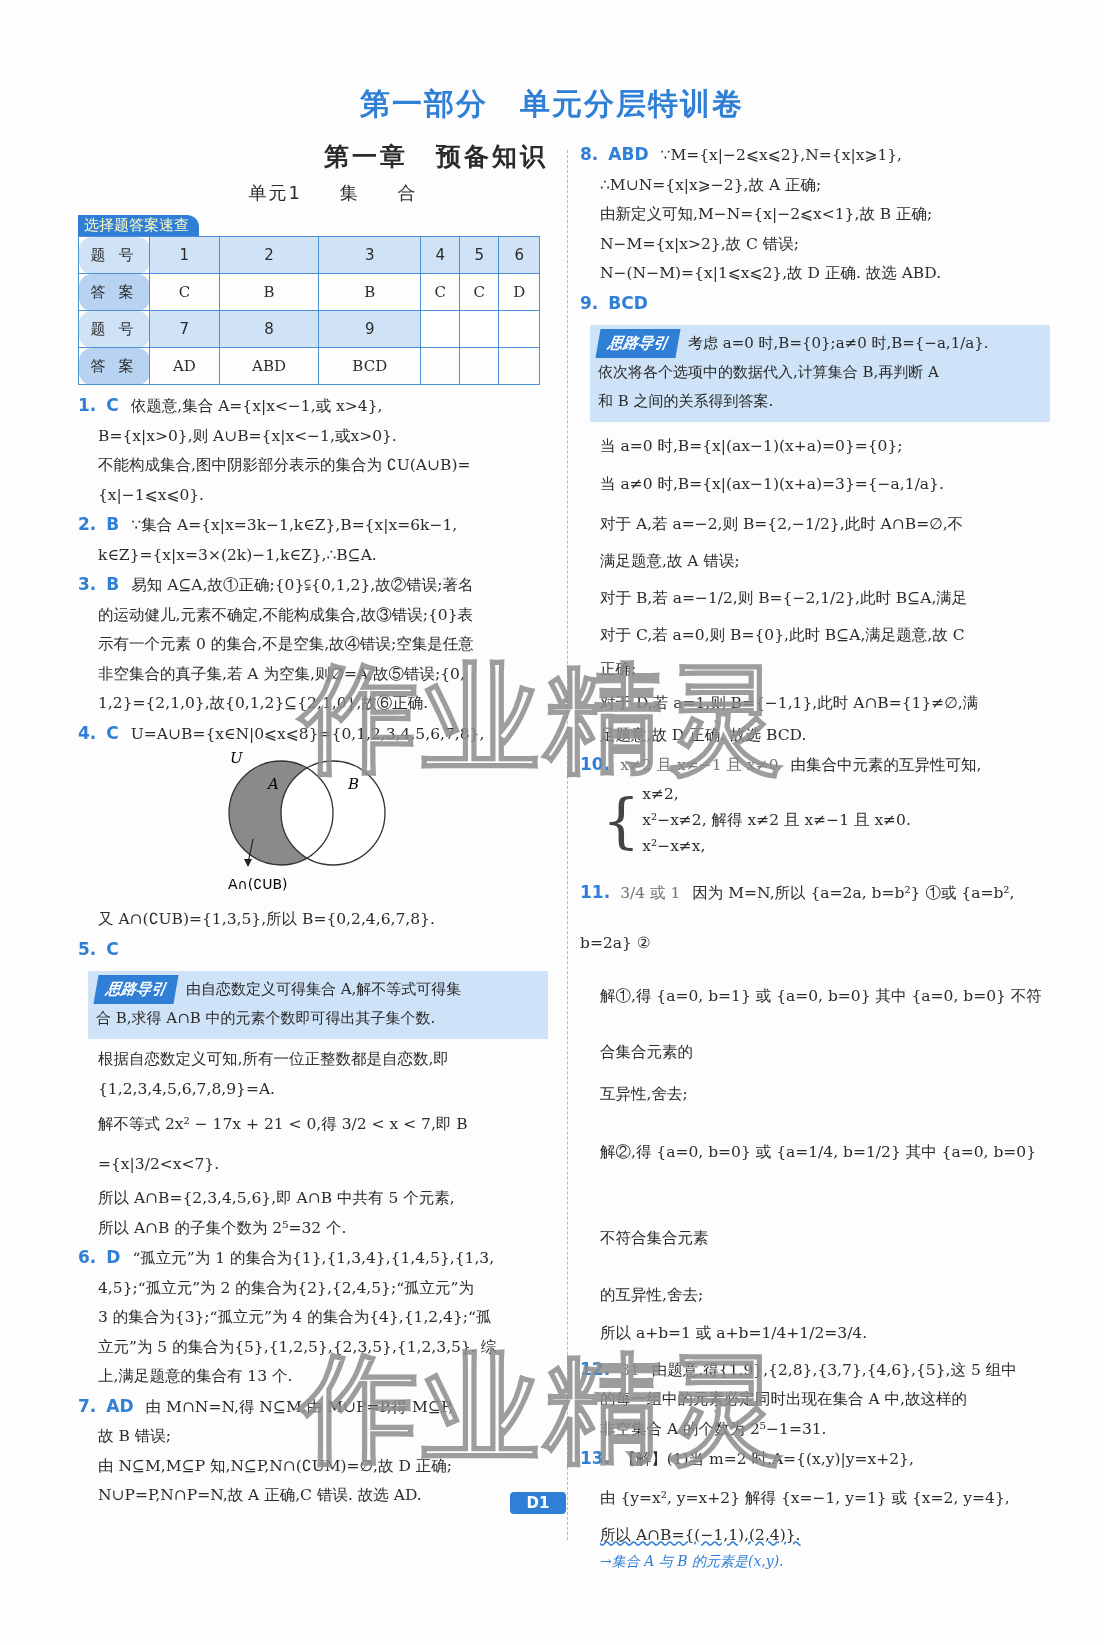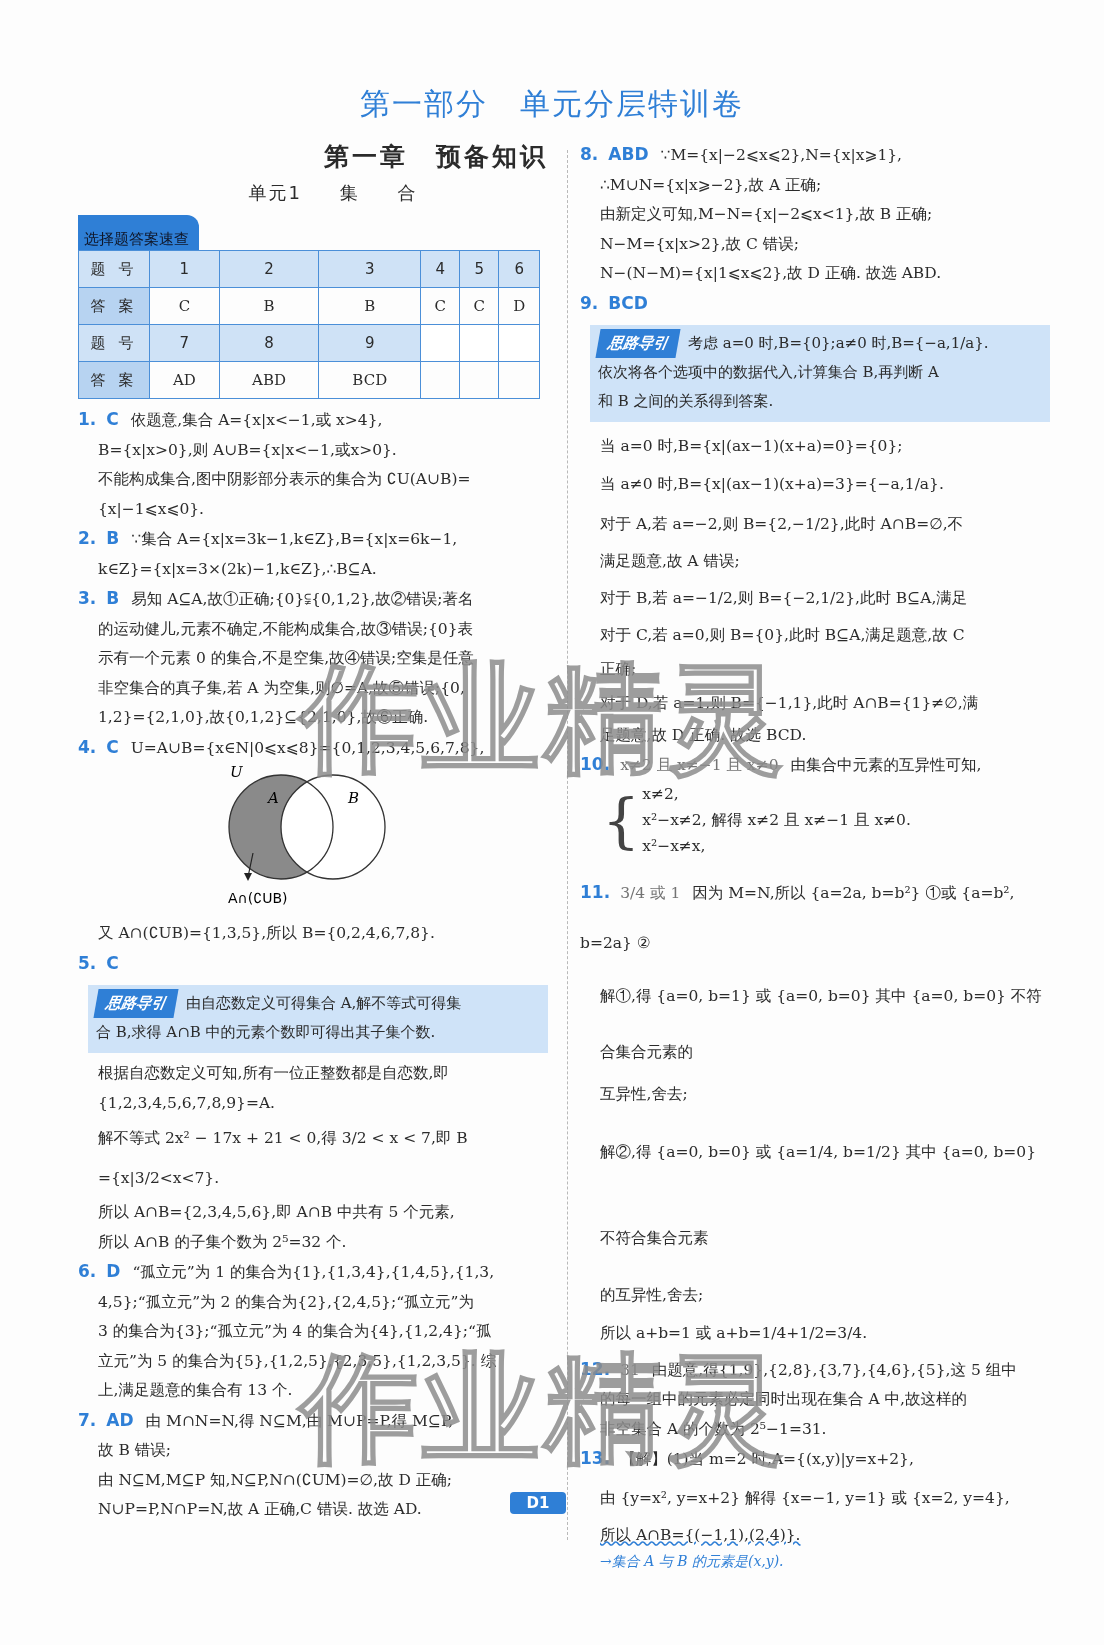--- a/index.html
+++ b/index.html
@@ -4,41 +4,41 @@
 <style>
   html, body { margin: 0; padding: 0; }
   body {
     width: 1104px; height: 1645px; background: #ffffff;
     font-family: "DejaVu Serif", "Liberation Serif", serif;
     color: #2b2b2b; position: relative; overflow: hidden;
   }
   .page { position: absolute; left: 0; top: 0; width: 1104px; height: 1645px; background: #fdfdfd; }
   .page-title {
     position: absolute; left: 0; width: 1104px; top: 84px; text-align: center;
-    font-family: "DejaVu Sans", sans-serif; font-weight: normal; font-size: 30px;
+    font-family: "DejaVu Sans", sans-serif; font-weight: bold; font-size: 30px;
     color: #2f7fd6; letter-spacing: 2px;
   }
   .col { position: absolute; top: 140px; }
   .col-left { left: 78px; width: 470px; }
   .col-right { left: 580px; width: 470px; }
   .divider {
     position: absolute; left: 567px; top: 150px; height: 1390px; width: 0;
     border-left: 1px dashed #b9b9b9;
   }
   .chapter-title { text-align: right; font-family: "DejaVu Sans", sans-serif; font-weight: bold; font-size: 25px; margin-left: 40px; letter-spacing: 3px; }
   .unit-title { text-align: center; font-family: "DejaVu Sans", sans-serif; font-size: 18px; margin: 8px 0 10px 40px; letter-spacing: 2px; }
   .unit-title span.gap { display: inline-block; width: 30px; }
   .table-tab {
-    display: inline-block; background: #2f7fd6; color: #0f172a; font-family: "DejaVu Sans", sans-serif;
-    font-size: 15px; padding: 15px 10px 1px 6px; border-top-right-radius: 12px;
+    display: inline-block; background: #2f7fd6; color: #fef9c3; font-family: "DejaVu Sans", sans-serif;
+    font-size: 15px; padding: 1px 10px 1px 6px; border-top-right-radius: 12px;
   }
   table.ans { border-collapse: collapse; width: 462px; font-size: 15px; }
   table.ans td { border: 1.5px solid #4b8fd8; height: 34px; text-align: center; }
   table.ans tr.hdr td { background: #cfe2f6; font-family: "DejaVu Sans", sans-serif; }
-  table.ans td.lbl { background: #b7d3f1; width: 68px; font-family: "DejaVu Sans", sans-serif; letter-spacing: 4px; }
+  table.ans td.lbl { background: #b7d3f1; width: 68px; font-family: "DejaVu Sans", sans-serif; letter-spacing: 4px; border-radius: 13px; }
   table.ans tr.hdr td.empty { background: #ffffff; }
   .q { font-size: 15.5px; line-height: 29.5px; }
   .q .qn { font-family: "DejaVu Sans", sans-serif; font-weight: bold; color: #2f7fd6; font-size: 17px; margin-right: 10px; }
   .q .qa { font-family: "DejaVu Sans", sans-serif; font-weight: bold; color: #2f7fd6; font-size: 17px; margin-right: 12px; }
   .q .qa-blue { color: #737373; margin-right: 12px; }
   .ind { padding-left: 20px; }
   .hint {
     background: #cfe3f8; margin: 6px 0 6px 10px; padding: 4px 8px 6px 8px; font-size: 15px; line-height: 29px;
   }
   .hint-tag {

